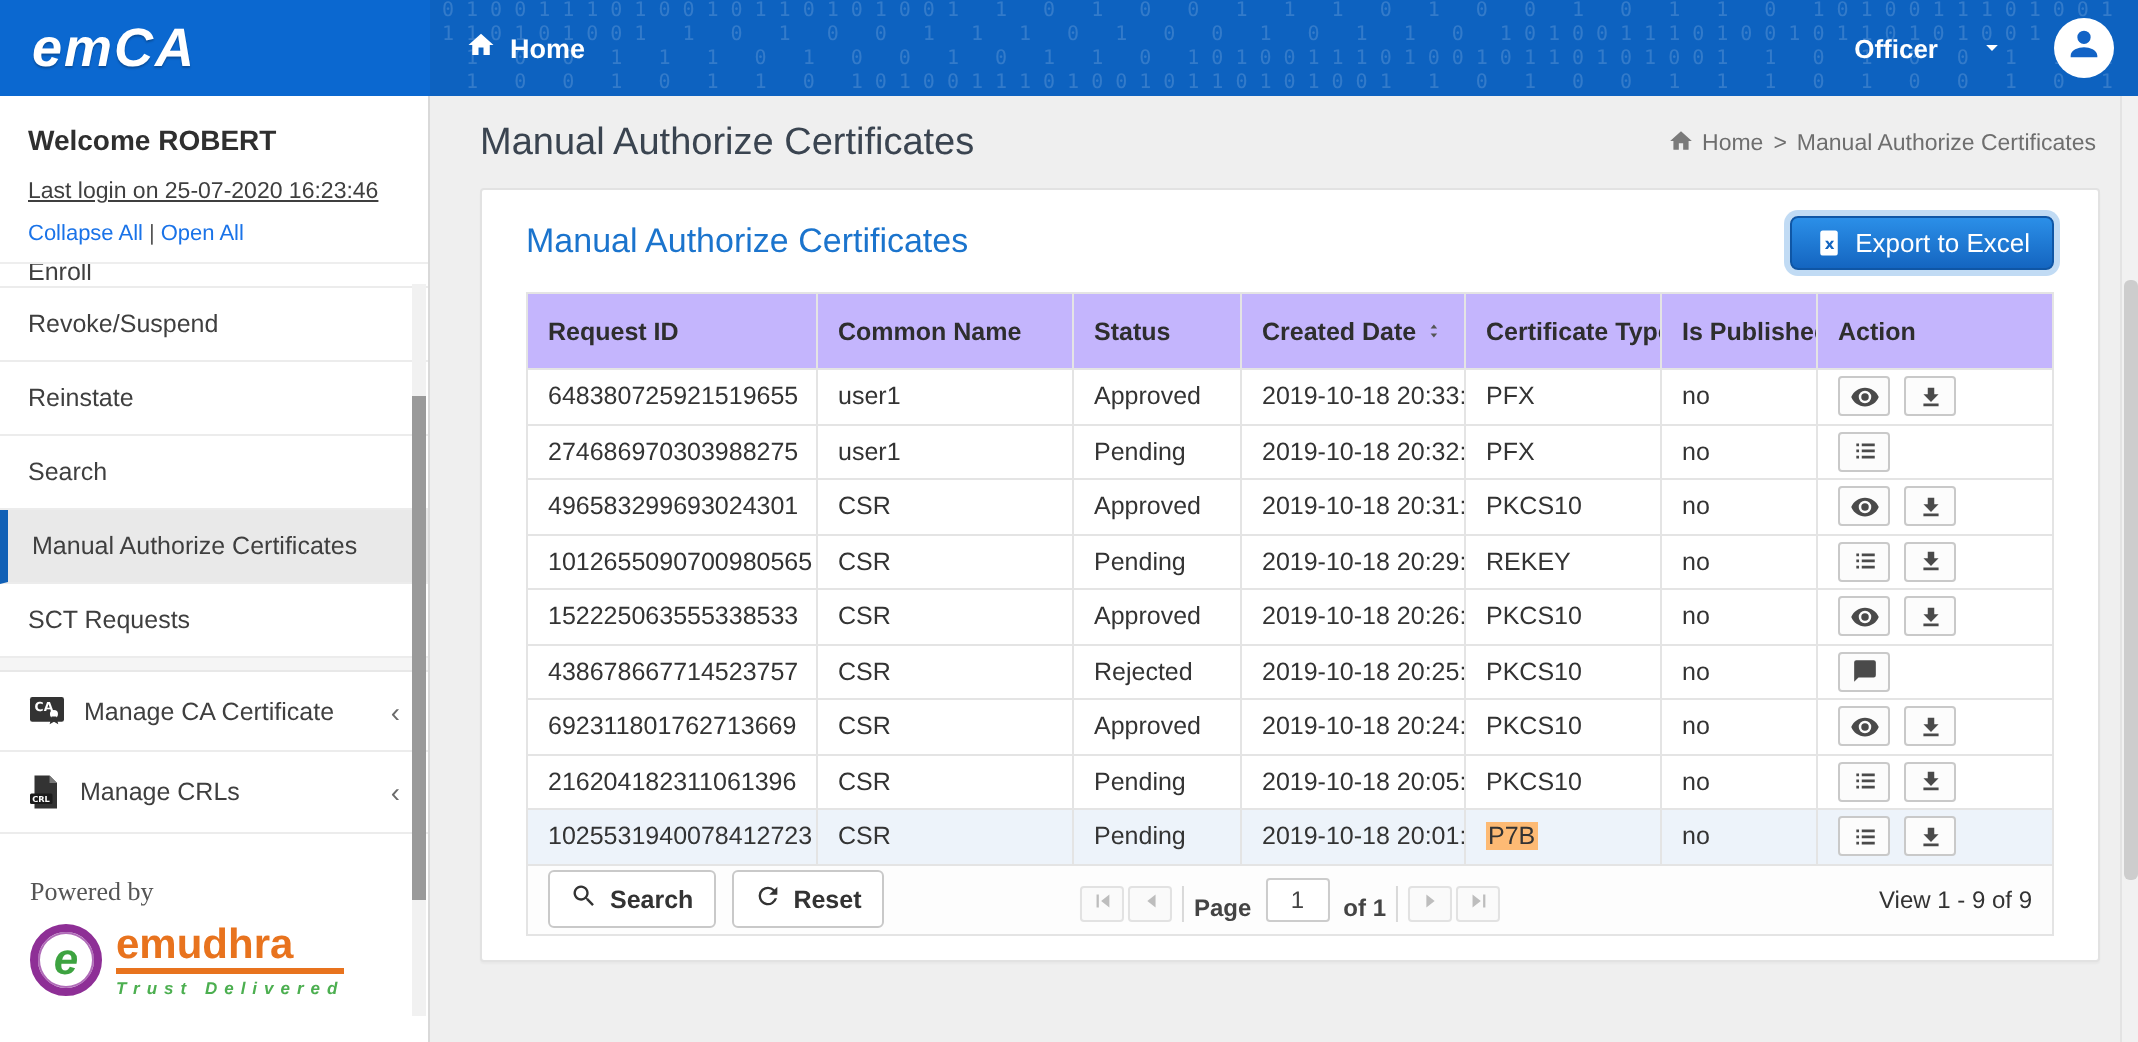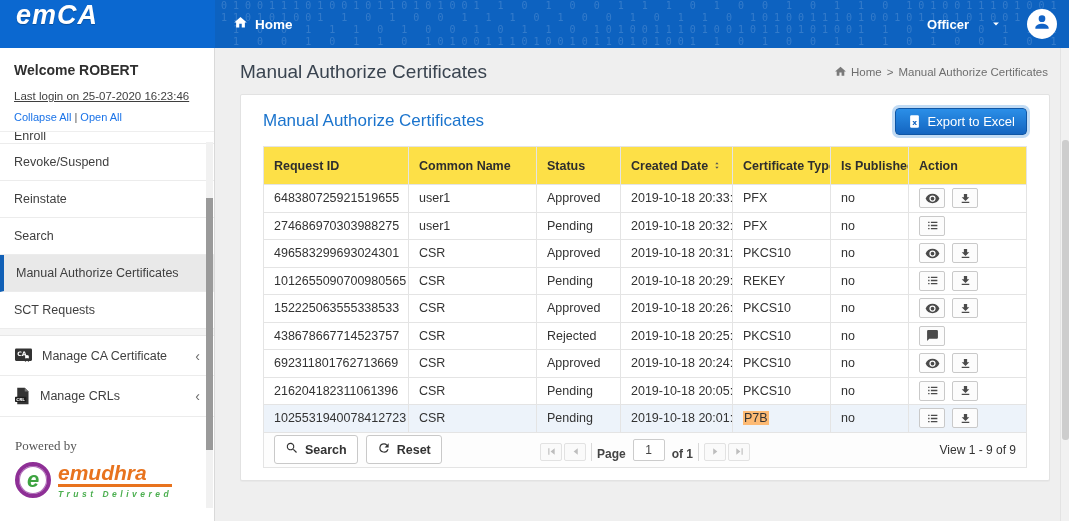--- a/index.html
+++ b/index.html
@@ -1,21 +1,21 @@
 <!DOCTYPE html>
 <html><head>
 <meta charset="utf-8">
 <style>
   * { margin:0; padding:0; box-sizing:border-box; }
   html,body { width:1069px; height:521px; }
   body { font-family:"Liberation Sans", sans-serif; background:#fff; position:relative; overflow:hidden; color:#333; }
 
   
   .header { position:absolute; top:0; left:0; width:1069px; height:48px; background:#0d62c0; display:flex; align-items:center; color:#fff; }
-  .logo-area { width:215px; height:48px; background:#0b68d0; display:flex; align-items:flex-start; padding-left:16px; position:relative; z-index:2; flex:none; }
+  .logo-area { width:215px; height:48px; background:#0b68d0; display:flex; align-items:center; padding-left:16px; position:relative; z-index:2; flex:none; }
   .logo-text { font-size:27px; font-weight:bold; font-style:italic; letter-spacing:1px; text-shadow:0 1px 1px rgba(0,0,0,.25); }
   .nav-home { display:flex; align-items:center; gap:7px; padding-left:18px; font-weight:bold; font-size:13.5px; z-index:2; cursor:pointer; }
   .header-right { margin-left:auto; display:flex; align-items:center; gap:20px; padding-right:12px; z-index:2; }
   .officer-label { font-weight:bold; font-size:13px; }
   .caret-box { display:flex; align-items:center; margin-right:4px; }
   .avatar { width:30px; height:30px; background:#fff; border-radius:50%; display:flex; align-items:center; justify-content:center; cursor:pointer; }
   .binary-decor { position:absolute; right:0; top:0; width:860px; height:48px; overflow:hidden; color:rgba(255,255,255,0.16); font-family:"DejaVu Sans Mono", monospace; font-size:10px; line-height:12px; letter-spacing:6px; word-break:break-all; user-select:none; z-index:1; }
 
   
   .sidebar { position:absolute; top:48px; left:0; width:215px; height:473px; background:#fff; border-right:1px solid #d9d9d9; z-index:3; }
@@ -31,37 +31,37 @@
   .menu-item.partial { height:12px; padding-top:0; padding-bottom:0; overflow:hidden;align-items:flex-end; }
   .menu-item.partial span { margin-top:-9px; display:block; }
   .menu-item .chev { margin-left:auto; color:#6b6b6b; font-size:14px; line-height:1; }
   .menu-gap { height:7px; background:#f5f5f5; border-bottom:1px solid #e8e8e8; }
   .side-scroll { position:absolute; right:1px; top:94px; width:7px; height:366px; background:#f1f1f1; }
   .side-scroll .thumb { position:absolute; top:56px; left:0; width:7px; height:252px; background:#9a9a9a; }
   .powered { position:absolute; left:15px; bottom:22px; }
   .powered-label { font-size:13px; color:#555; margin-bottom:8px;font-family:Liberation Serif, serif; }
   .emudhra { display:flex; align-items:center; gap:7px; }
   .e-circle { width:36px; height:36px; border:4px solid #8e2f96; border-radius:50%; display:flex; align-items:center; justify-content:center; font-size:22px; font-weight:bold; color:#3da340; font-style:italic; background:#fff; box-shadow:inset 0 0 0 1px #b06cb8; }
-  .emudhra-word { color:#e8731e; font-size:21px; font-weight:bold; font-style:italic; border-bottom:3px solid #e8731e; line-height:1.05; }
+  .emudhra-word { color:#e8731e; font-size:21px; font-weight:bold; border-bottom:3px solid #e8731e; line-height:1.05; }
   .emudhra-tag { color:#4caf50; font-size:8.5px; font-weight:bold; font-style:italic; letter-spacing:3.5px; margin-top:2px; }
 
   
   .main { position:absolute; left:215px; top:48px; width:845px; height:473px; background:#efefef; }
   .page-head { display:flex; justify-content:space-between; align-items:center; padding:13px 12px 11px 25px; }
   .page-title { font-size:19px; color:#3a4450; }
   .breadcrumb { font-size:11.5px; color:#6e6e6e; display:flex; align-items:center; gap:5px; }
   .breadcrumb .crumb-home { cursor:pointer; display:flex; align-items:center; gap:4px; }
 
   .card { margin:0 10px 0 25px; background:#fff; border:1px solid #e2e2e2; border-radius:2px; height:387px; position:relative; padding:16px 22px 12px; box-shadow:0 1px 1px rgba(0,0,0,.03); }
   .card-title { color:#1b74cd; font-size:17px; }
   .export-btn { position:absolute; top:13px; right:22px; background:linear-gradient(#2b8fe8,#1465c0); color:#fff; border:1px solid #0f56a5; border-radius:4px; padding:5px 11px; font-size:13px; display:flex; align-items:center; gap:6px; cursor:pointer; box-shadow:0 0 0 3px rgba(77,151,224,.35); font-family:inherit; }
 
   table { width:100%; border-collapse:collapse; margin-top:15px; font-size:12.5px; color:#333; table-layout:fixed; }
   th, td { border:1px solid #e4e4e4; text-align:left; padding:0 10px; overflow:hidden; white-space:nowrap; }
-  thead th { background:#fde047; font-weight:bold; color:#2e2e2e; height:38px; }
+  thead th { background:#c4b5fd; font-weight:bold; color:#2e2e2e; height:38px; }
   tbody td { height:27.5px; background:#fff; }
   tbody tr.hl td { background:#edf3fa; }
   .th-inner { display:flex; align-items:center; gap:4px; }
   .sel { background:#fdba74; padding:0 1px; }
   .act-btn { display:inline-flex; align-items:center; justify-content:center; width:26px; height:20px; border:1px solid #c9c9c9; border-radius:2px; background:#fcfcfc; margin-right:7px; cursor:pointer; vertical-align:middle; }
 
   .table-footer { border:1px solid #e4e4e4; border-top:none; background:#fdfdfd; height:35px; display:flex; align-items:center; padding:0 10px; position:relative; }
   .tf-btn { border:1px solid #c9c9c9; background:#fff; border-radius:3px; padding:5px 10px; font-size:12.5px; font-weight:bold; color:#333; display:flex; align-items:center; gap:6px; margin-right:8px; cursor:pointer; font-family:inherit; }
   .pager { position:absolute; left:50%; transform:translateX(-50%); display:flex; align-items:flex-end; gap:2px; }
   .pg-btn { width:22px; height:18px; display:flex; align-items:center; justify-content:center; border:1px solid #e2e2e2; border-radius:2px; background:#fafafa; cursor:default; }

